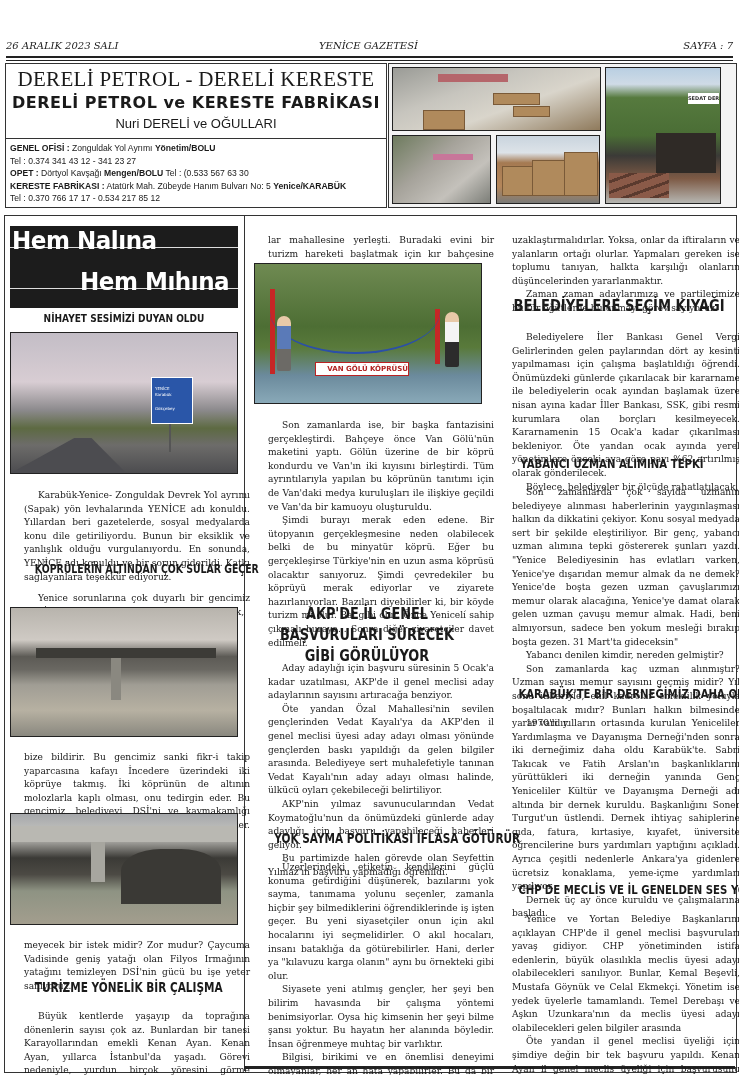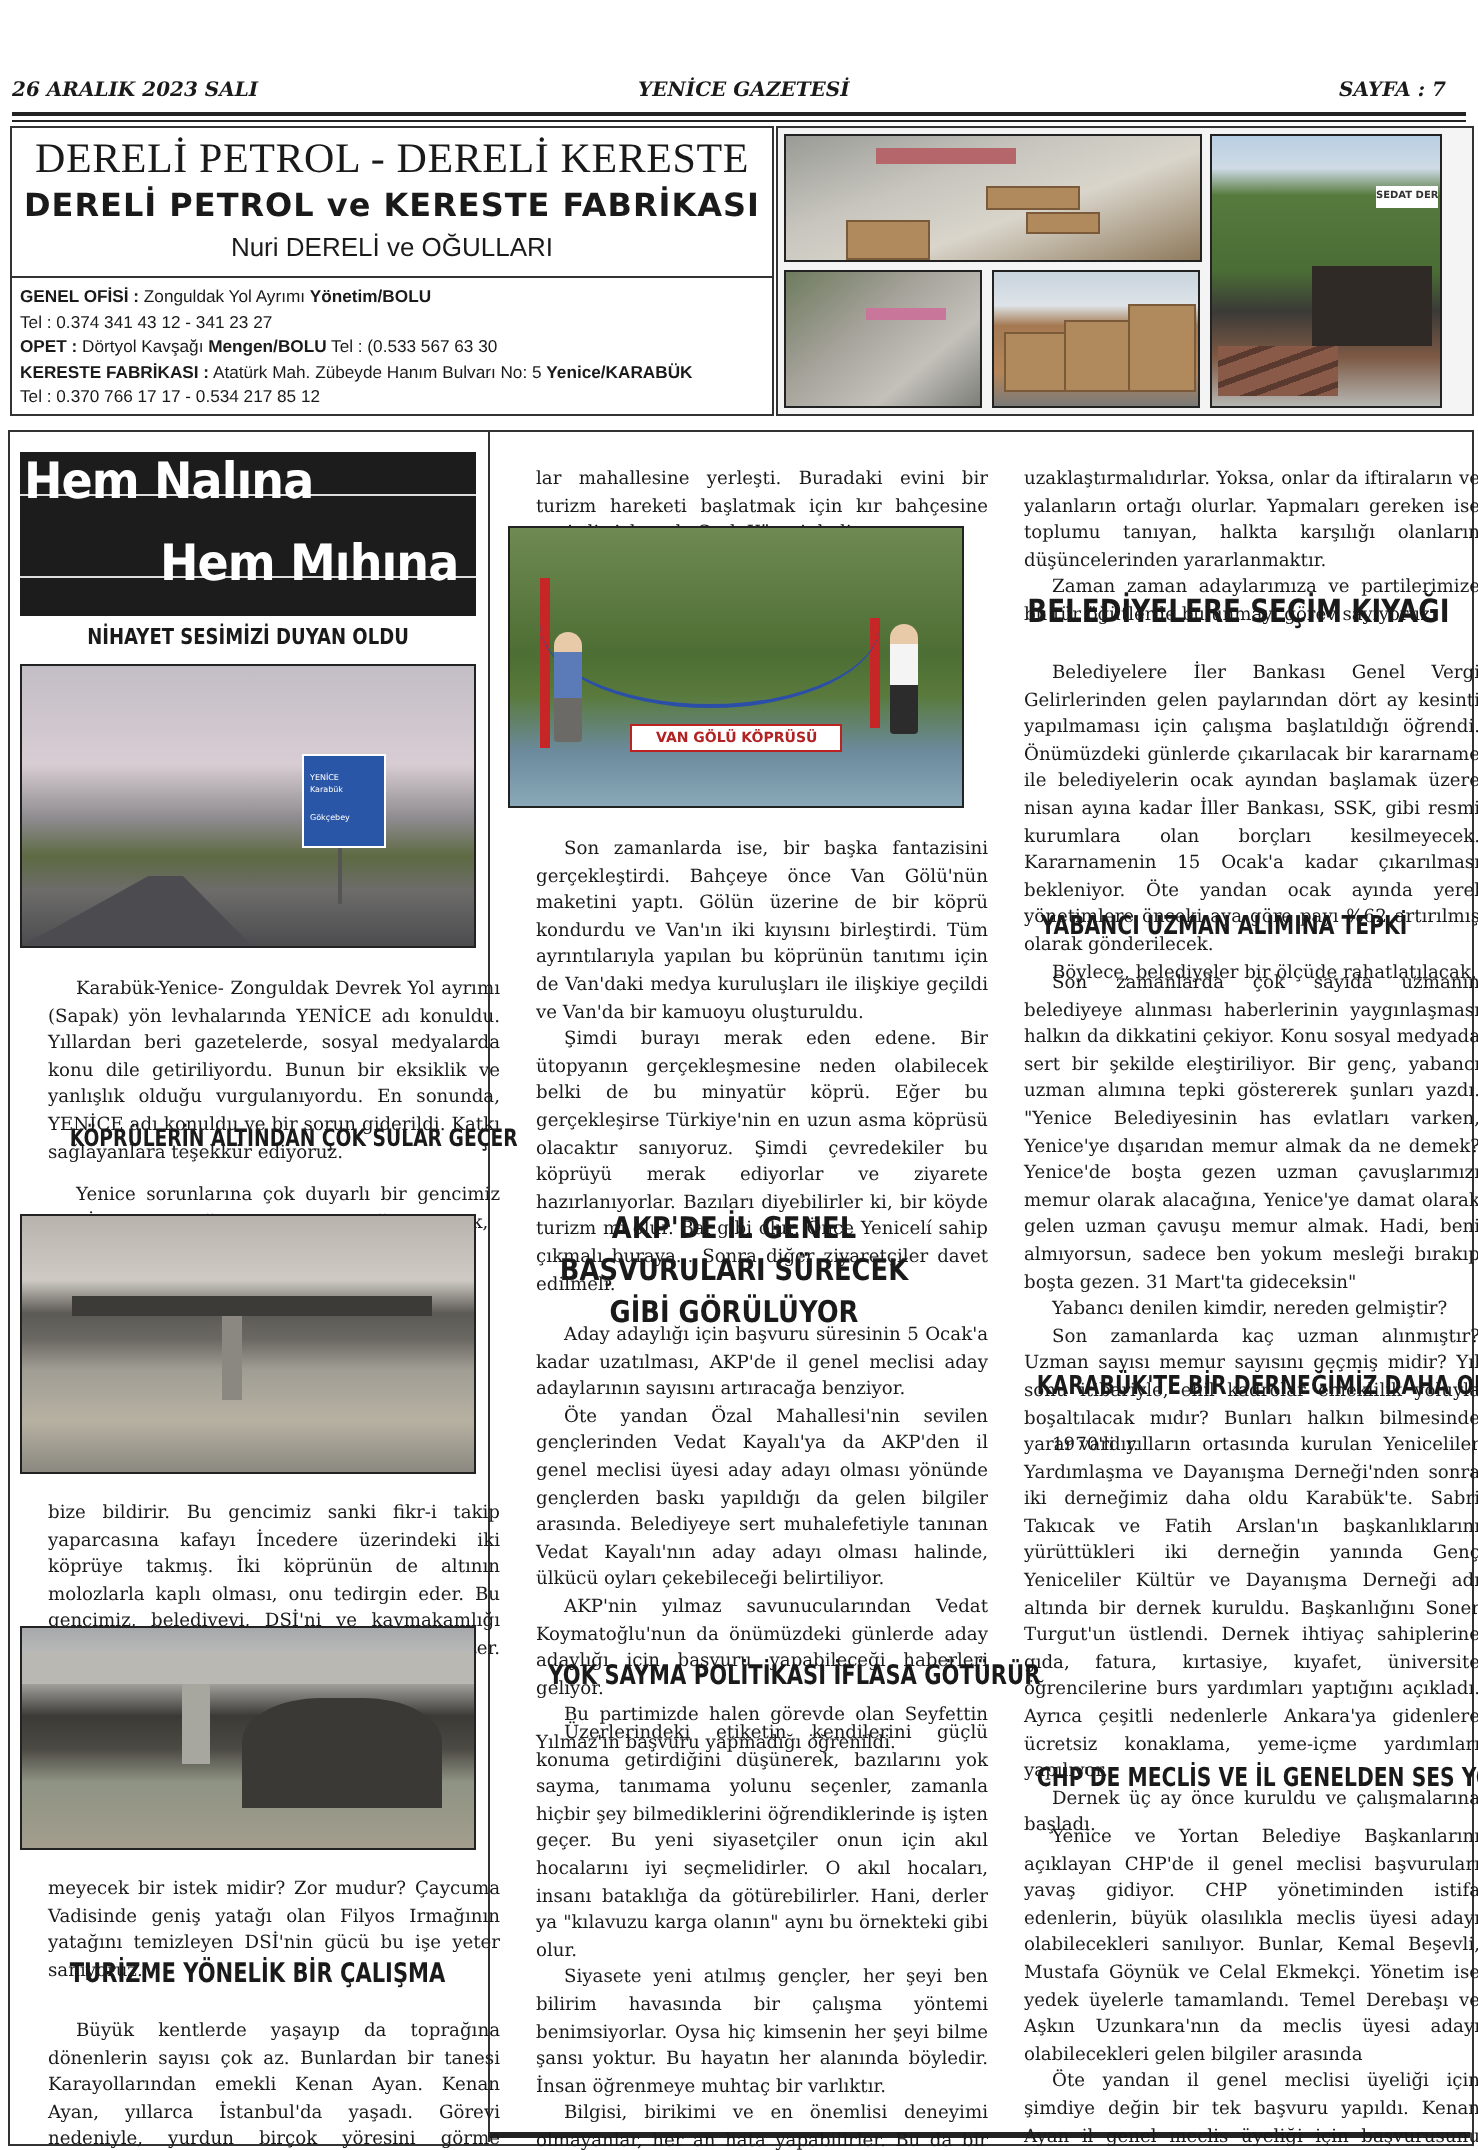--- a/index.html
+++ b/index.html
@@ -1,19 +1,19 @@
 <!DOCTYPE html>
 <html><head>
 <meta charset="utf-8">
 <style>
   html, body { margin: 0; padding: 0; background: #ffffff; }
   body { width: 739px; height: 1075px; position: relative; overflow: hidden; font-family: "DejaVu Serif", serif; color: #1a1a1a; }
   .abs { position: absolute; }
   
-  .hdr { top: 40px; left: 6px; right: 16px; height: 16px; font-family: "DejaVu Serif", serif; font-weight: bold; font-style: italic; font-size: 10px; }
+  .hdr { top: 40px; left: 6px; right: 6px; height: 16px; font-family: "DejaVu Serif", serif; font-weight: normal; font-style: italic; font-size: 10px; }
   .hdr span { position: absolute; top: 0; }
   .hdr-rule1 { top: 56px; left: 6px; width: 727px; height: 2px; background: #222; }
   .hdr-rule2 { top: 60px; left: 6px; width: 727px; height: 1px; background: #222; }
   
   .ad { top: 63px; left: 5px; width: 380px; height: 143px; border: 1px solid #333; }
   .ad-t1 { top: 3px; left: 0; width: 380px; text-align: center; font-family: "Liberation Serif", serif; font-size: 21px; letter-spacing: 0.3px; white-space: nowrap; }
   .ad-t2 { top: 29px; left: 0; width: 380px; text-align: center; font-family: "DejaVu Sans", sans-serif; font-weight: bold; font-size: 16px; white-space: nowrap; letter-spacing: 0.5px; }
   .ad-t3 { top: 52px; left: 0; width: 380px; text-align: center; font-family: "Liberation Sans", sans-serif; font-size: 13px; white-space: nowrap; }
   .ad-rule { top: 74px; left: 0; width: 380px; height: 1px; background: #333; }
   .ad-lines { top: 78px; left: 4px; font-family: "Liberation Sans", sans-serif; font-size: 8.6px; line-height: 12.5px; white-space: nowrap; }
@@ -42,21 +42,21 @@
   .txt p.noind { text-indent: 0; }
   .h2 { font-family: "DejaVu Sans", sans-serif; font-weight: bold; text-align: center; white-space: nowrap; transform-origin: center; }
   
   .photo-sign { top: 332px; left: 10px; width: 226px; height: 140px; border: 1px solid #222; background: linear-gradient(180deg, #c3bdc6 0%, #d8cdd3 35%, #8c8a8d 55%, #5d6a42 68%, #6d6c6a 80%, #4c4c4f 100%); overflow: hidden; }
   .sign-board { position: absolute; top: 44px; left: 140px; width: 40px; height: 45px; background: #2a56a8; border: 1px solid #fff; }
   .sign-post { position: absolute; top: 89px; left: 158px; width: 2px; height: 30px; background: #555; }
   .road { position: absolute; bottom: 0; left: 0; width: 115px; height: 35px; background: #4c4c50; clip-path: polygon(0 100%, 55% 0, 70% 0, 100% 100%); }
   .photo-bridge1 { top: 607px; left: 10px; width: 226px; height: 128px; border: 1px solid #222; background: linear-gradient(180deg, #b8b4ad 0%, #cfcac4 25%, #5c5a55 38%, #6a6862 48%, #a09d94 60%, #b7b1a2 80%, #8a887f 100%); overflow: hidden; }
   .photo-bridge2 { top: 813px; left: 10px; width: 226px; height: 110px; border: 1px solid #222; background: linear-gradient(180deg, #a6a8ab 0%, #c7c6c1 20%, #3b3a36 40%, #4c4a44 55%, #8e9383 70%, #a39e8e 100%); overflow: hidden; }
   .photo-van { top: 263px; left: 254px; width: 226px; height: 139px; border: 1px solid #222; background: linear-gradient(180deg, #6f8a52 0%, #4d6e34 45%, #597a3b 60%, #6b8a9c 80%, #89a9b8 100%); overflow: hidden; }
-  .van-label { position: absolute; top: 98px; left: 60px; width: 92px; height: 12px; background: #fff; border: 1px solid #b22; color: #b22222; font-family: "DejaVu Sans", sans-serif; font-weight: bold; font-size: 7px; line-height: 12px; text-align: left; white-space: nowrap; padding-left: 12px; }
+  .van-label { position: absolute; top: 98px; left: 60px; width: 92px; height: 12px; background: #fff; border: 1px solid #b22; color: #b22222; font-family: "DejaVu Sans", sans-serif; font-weight: bold; font-size: 7px; line-height: 12px; text-align: right; white-space: nowrap; }
   .tower { position: absolute; width: 5px; background: #c62626; }
   .person { position: absolute; width: 14px; height: 55px; border-radius: 7px 7px 2px 2px; }
 </style>
 </head>
 <body>
 
 <div class="abs hdr">
   <span style="left:0;">26 ARALIK 2023 SALI</span>
   <span style="left:313px;">YENİCE GAZETESİ</span>
   <span style="right:0;">SAYFA : 7</span>

